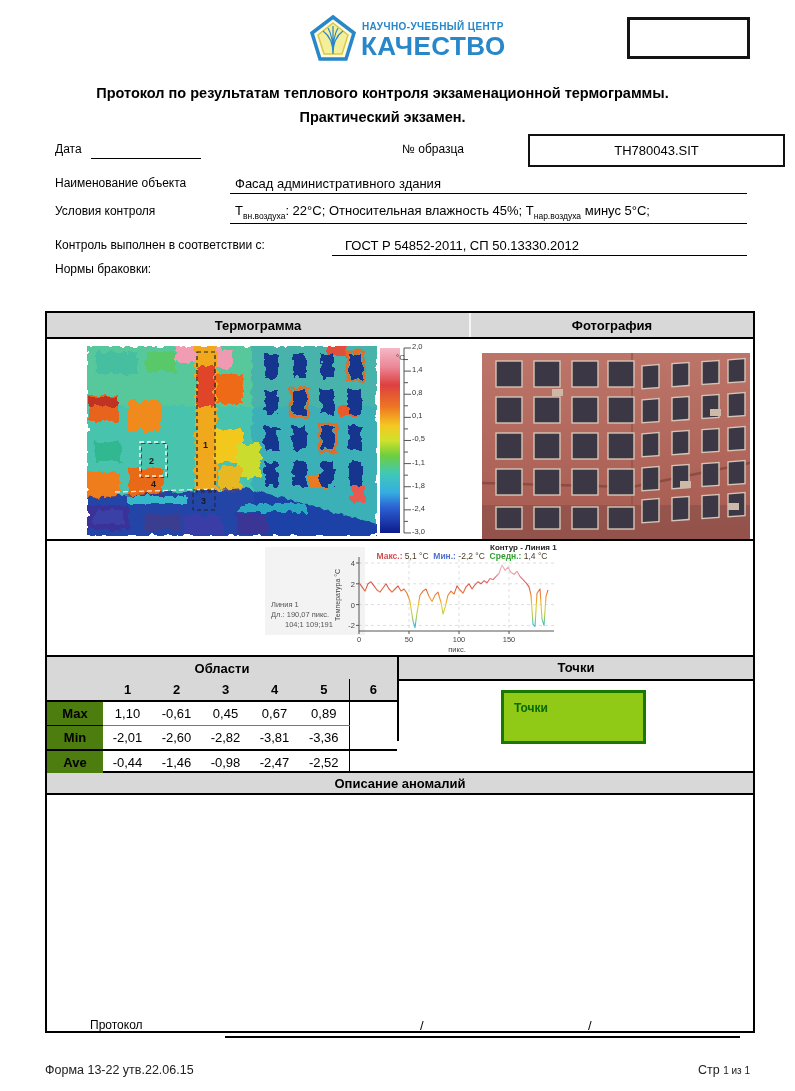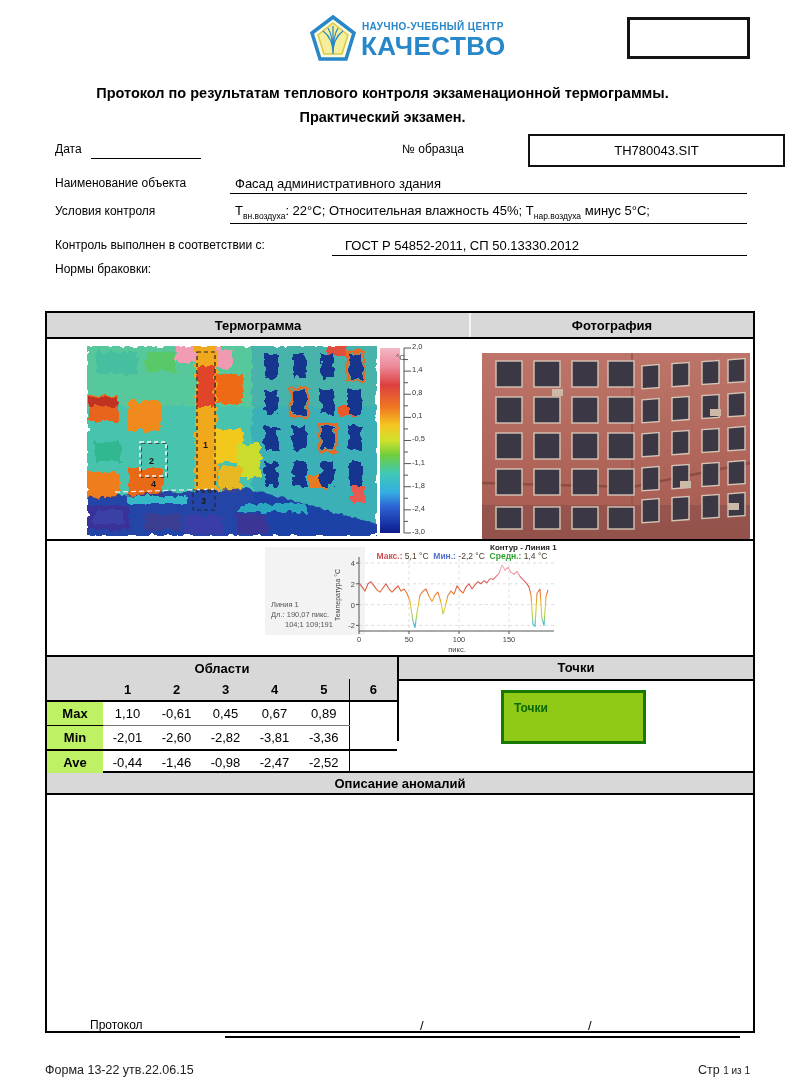--- a/index.html
+++ b/index.html
@@ -27,21 +27,21 @@
   .grey-band{background:#d8d8d8;}
   
   .info-box{background:#f3f3f3;font-size:7.5px;color:#555;}
   .info-text{position:absolute;left:6px;bottom:5px;line-height:1.35;}
   .graph-title{font-size:8px;font-weight:bold;color:#222;}
   .stats{font-size:8.5px;color:#4a3a28;white-space:nowrap;}
   .stat-max{color:#d05050;} .stat-min{color:#5070d0;} .stat-avg{color:#2ea02e;}
   
   table.areas{border-collapse:collapse;table-layout:fixed;width:350px;font-size:13px;}
   table.areas td{padding:0;text-align:center;height:23px;}
-  td.lab{background:#bef264;font-weight:bold;border-bottom:1px solid #000;}
+  td.lab{background:#4d7c0f;font-weight:bold;border-bottom:1px solid #000;}
   tr.nums td{background:#d8d8d8;font-weight:bold;border-bottom:2px solid #000;height:21px;}
   td.v{border-bottom:1px solid #777;}
   tr.ave td{border-top:2px solid #000;border-bottom:none;}
   td.c6{border-left:1.5px solid #000;}
   th.span-head{background:#d8d8d8;font-size:13px;font-weight:bold;height:22px;padding:0;}
   .points-btn{background:#90c916;border:3px solid #187800;color:#0a6a00;font-weight:bold;font-size:12px;
               text-align:left;padding:8px 0 0 10px;box-sizing:border-box;cursor:pointer;}
   
   .foot{font-size:12.5px;color:#222;}
   .foot-small{font-size:10px;}

